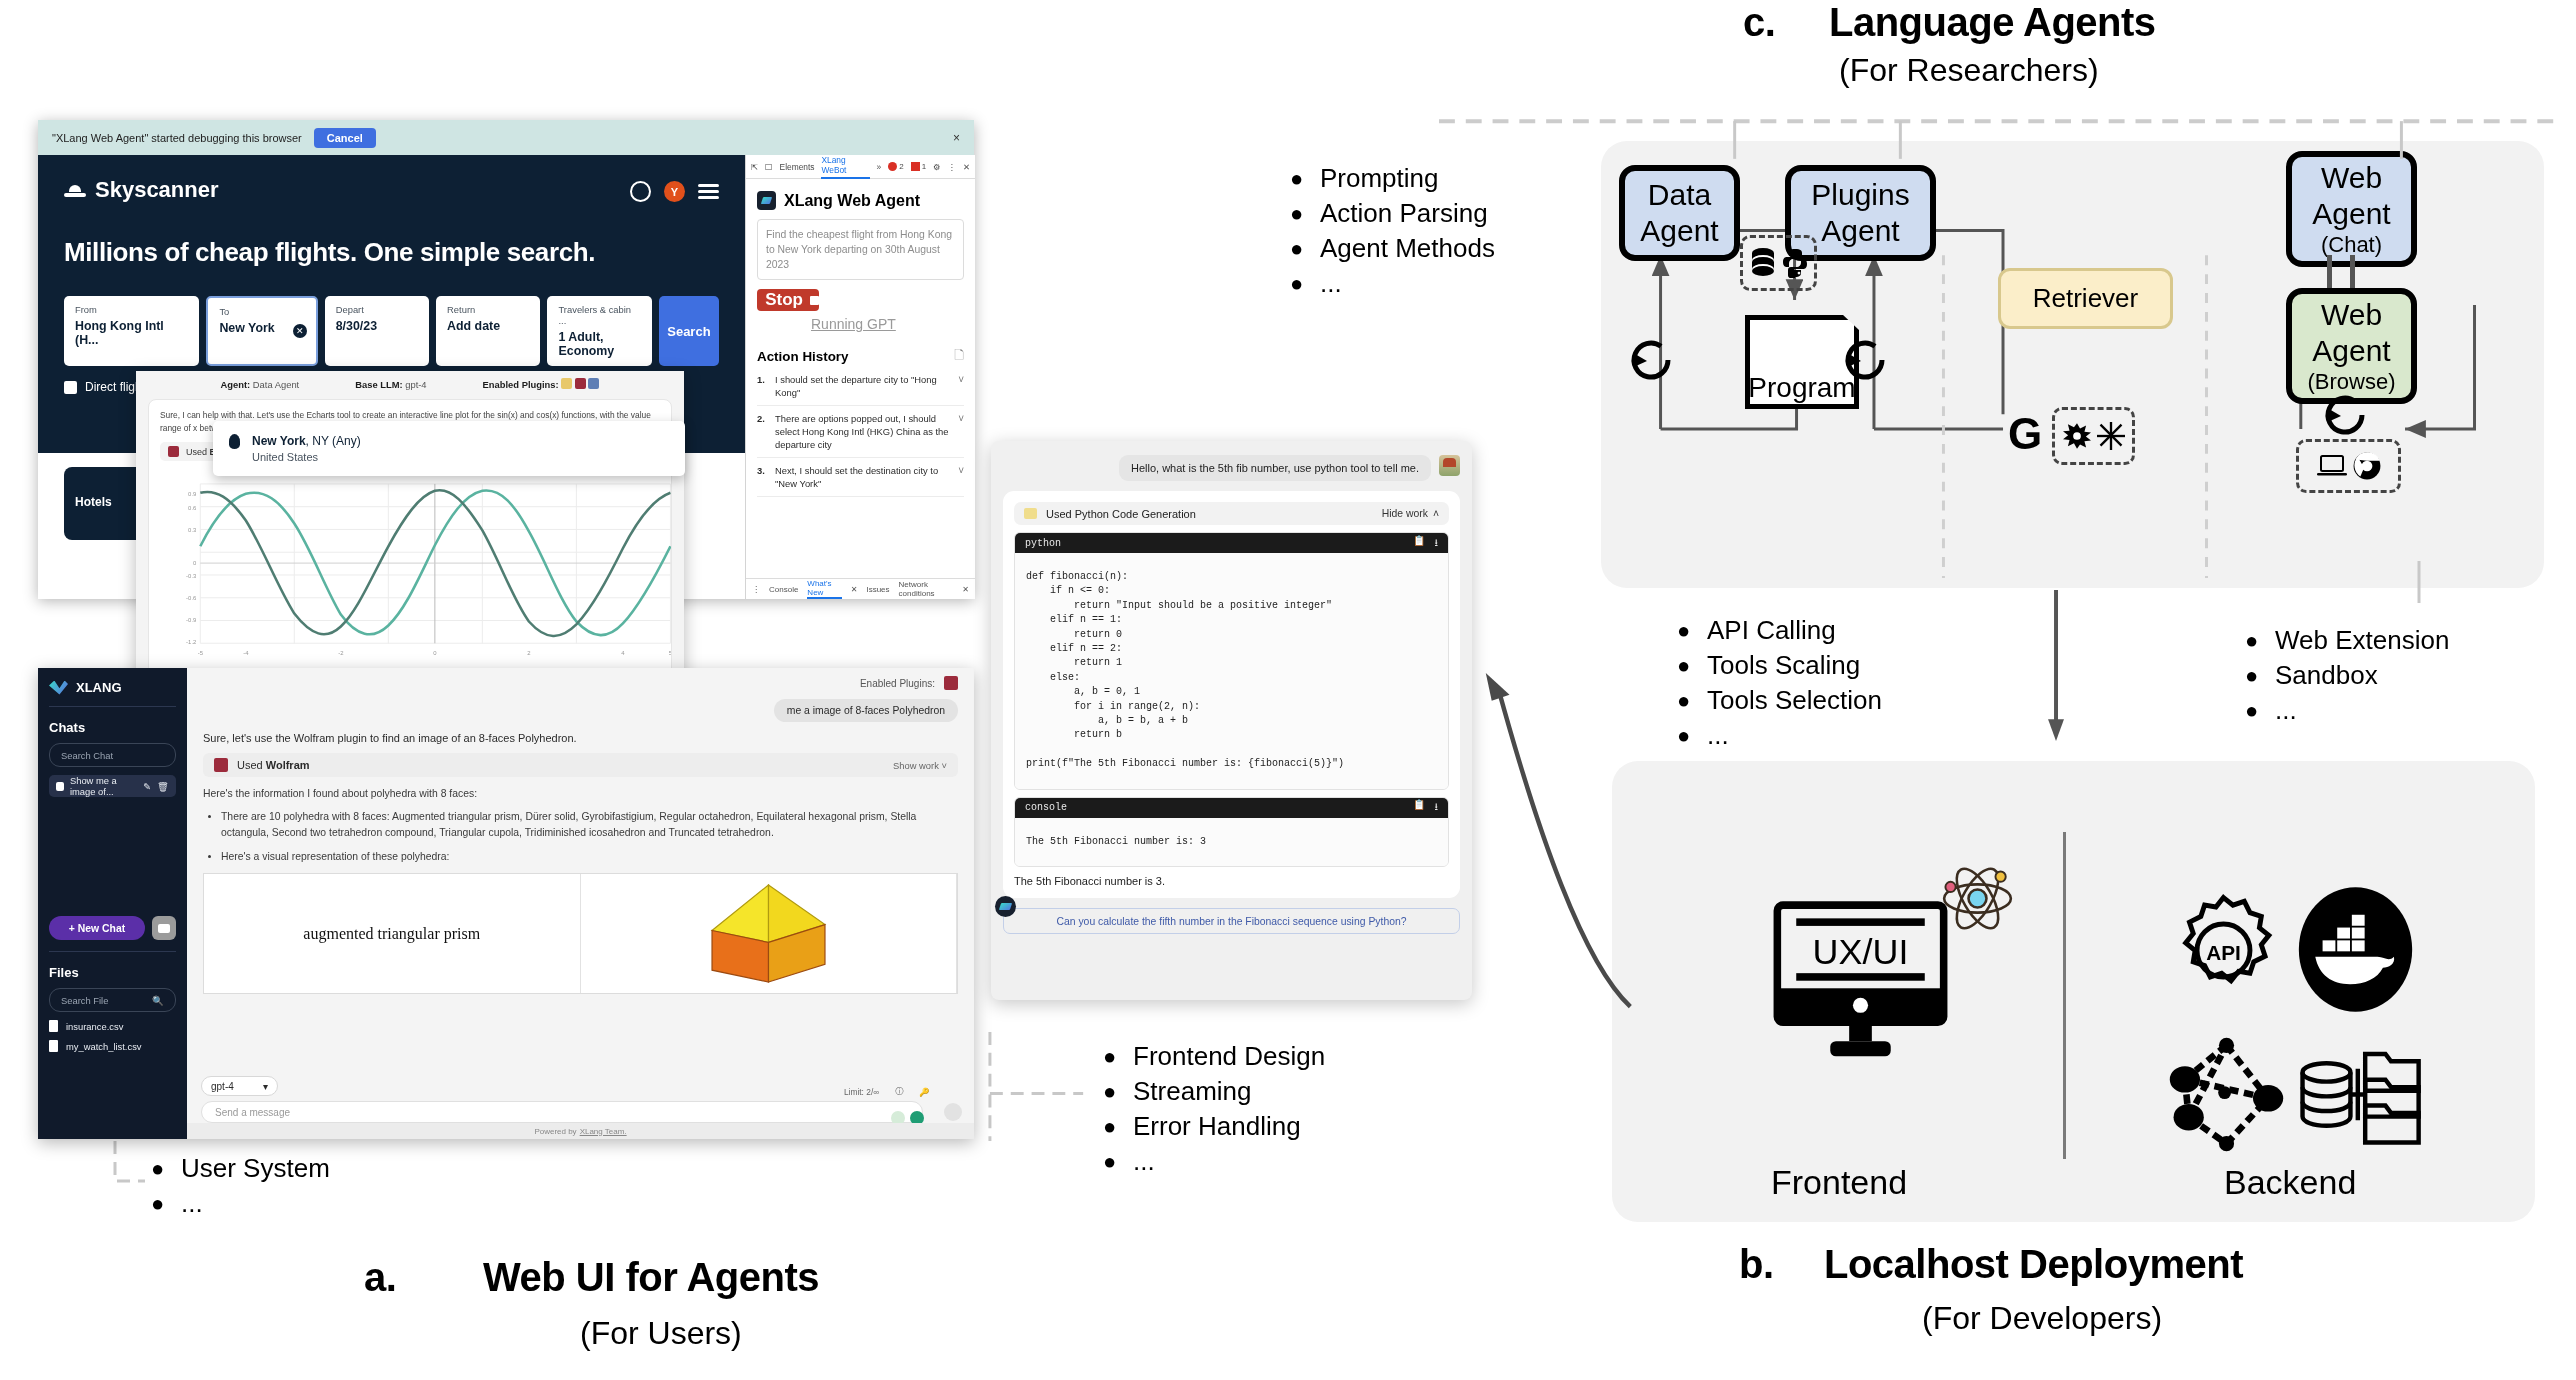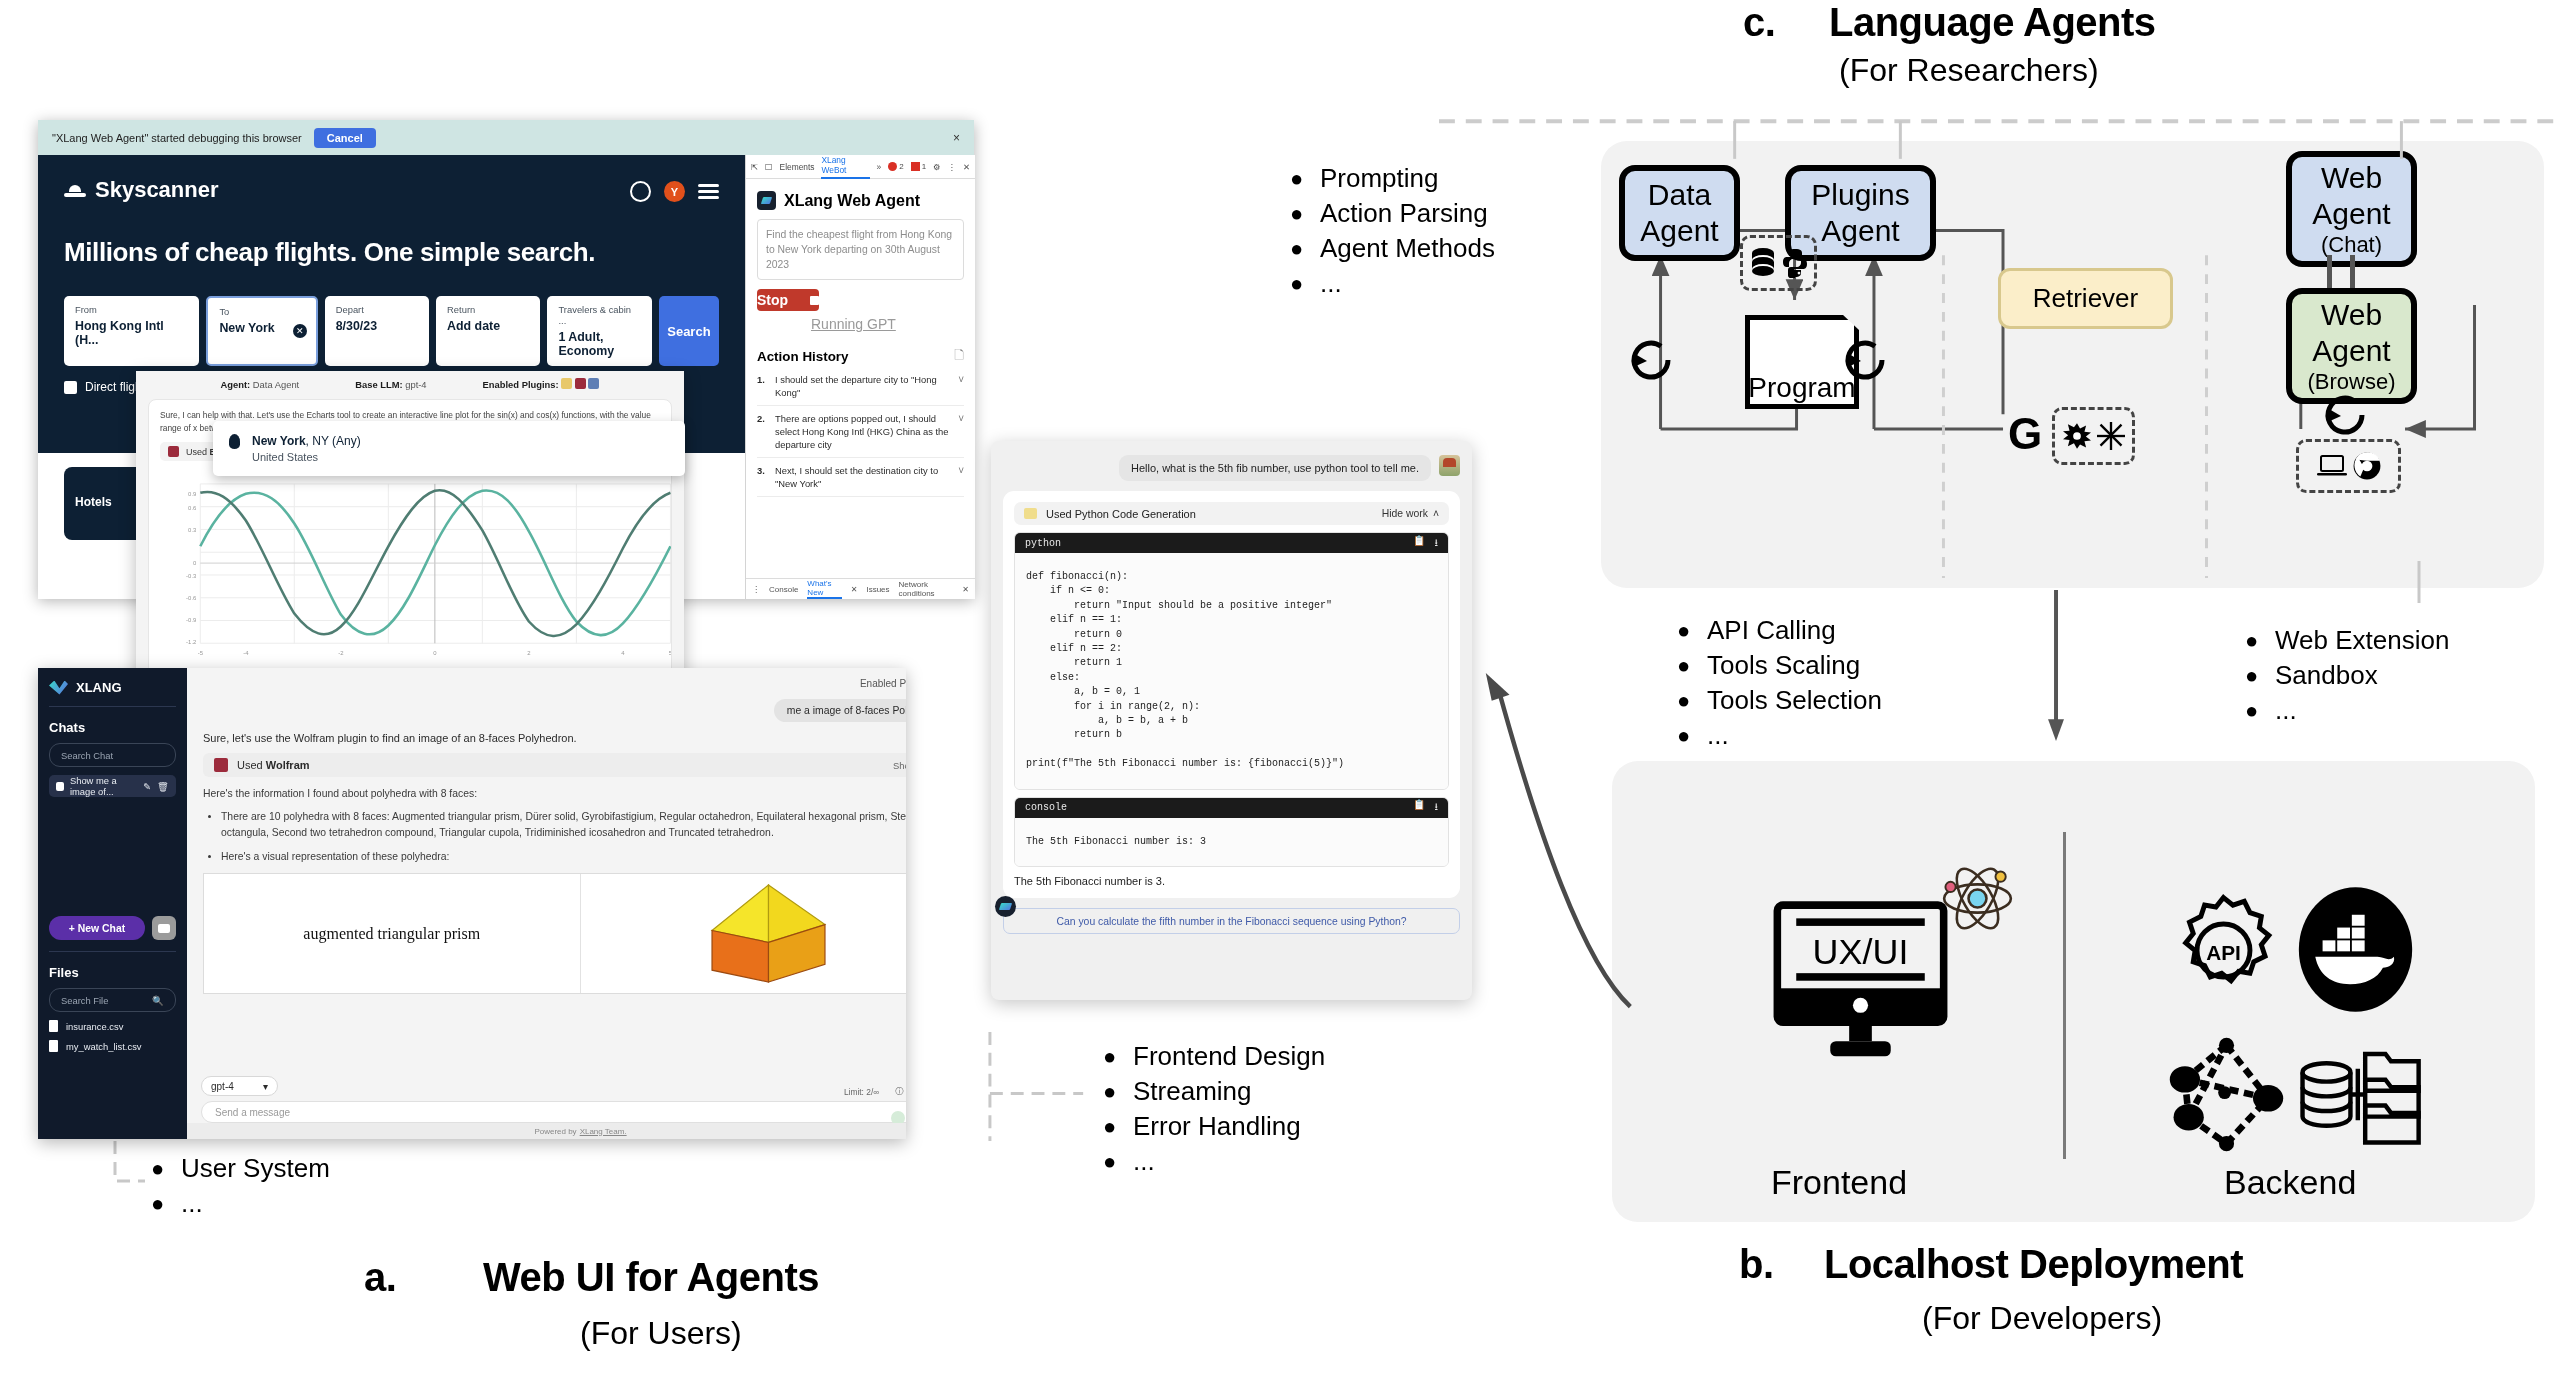--- a/index.html
+++ b/index.html
@@ -99,21 +99,21 @@
   .errb .cir{width:9px;height:9px;border-radius:50%;background:#d93025;}
   .errb .sq{width:9px;height:9px;background:#d93025;}
   #dt-main{flex:1;padding:12px 11px;box-sizing:border-box;overflow:hidden;}
   .wa-title{display:flex;align-items:center;gap:8px;font-size:16px;font-weight:bold;}
   .wa-logo{width:19px;height:19px;border-radius:4px;background:#17202e;position:relative;}
   .wa-logo::after{content:"";position:absolute;left:5px;top:6px;width:9px;height:7px;
        background:linear-gradient(135deg,#3ad6c8,#4f7ae0);transform:skewX(-18deg);border-radius:1px;}
   #wa-input{margin-top:9px;border:1px solid #dcdcdc;border-radius:4px;padding:7px 8px;
        font-size:10.4px;color:#8d8d8d;line-height:15px;min-height:40px;}
   #wa-stop{margin-top:9px;background:#c0392b;color:#fff;border-radius:4px;width:62px;height:22px;
-       display:flex;align-items:center;justify-content:space-between;gap:7px;font-size:14px;font-weight:bold;}
+       display:flex;align-items:center;justify-content:flex-end;gap:7px;font-size:17px;font-weight:bold;}
   #wa-stop .sq{width:9px;height:9px;background:#fff;border-radius:1px;}
   #wa-run{font-size:14px;color:#9a9a9a;margin-top:5px;margin-left:54px;text-decoration:underline;}
   #wa-ah{display:flex;align-items:center;justify-content:space-between;margin-top:14px;
        font-size:13.4px;font-weight:bold;}
   .ah-item{display:flex;gap:6px;align-items:flex-start;border-bottom:1px solid #ececec;
        padding:6px 0;font-size:9.4px;color:#2b2b2b;line-height:13px;}
   .ah-item .n{font-weight:bold;flex:0 0 12px;}
   .ah-item .c{flex:1;}
   .ah-item .v{color:#777;font-size:10px;}
   #dt-bottom{height:20px;border-top:1px solid #dcdcdc;display:flex;align-items:center;gap:9px;
@@ -140,21 +140,21 @@
   #ec-stop{position:absolute;left:50%;transform:translateX(-50%);bottom:52px;background:#fff;
        border:1px solid #dcdcdc;border-radius:14px;height:18px;display:flex;align-items:center;
        gap:6px;padding:0 12px;font-size:8.4px;color:#444;}
   #ec-msg{position:absolute;left:0;bottom:20px;width:100%;height:25px;background:#fff;
        border-top:1px solid #ececec;display:flex;align-items:center;padding-left:14px;
        font-size:8.4px;color:#9a9a9a;box-sizing:border-box;}
   #ec-foot{position:absolute;left:0;bottom:0;width:100%;height:20px;background:#f4f4f4;
        display:flex;align-items:center;justify-content:center;font-size:7.4px;color:#888;gap:3px;}
 
   
-  #xl{left:38px;top:668px;width:868px;height:471px;background:#f4f4f4;
+  #xl{left:38px;top:668px;width:936px;height:471px;background:#f4f4f4;
        box-shadow:0 4px 16px rgba(0,0,0,.28);overflow:hidden;}
   #xl-side{position:absolute;left:0;top:0;width:149px;height:471px;background:#101a2b;color:#fff;
        padding:12px 11px;box-sizing:border-box;}
   #xl-brand{display:flex;align-items:center;gap:8px;font-size:13px;font-weight:bold;}
   #xl-brand .lg{width:19px;height:14px;background:linear-gradient(120deg,#3ad6c8,#5b6fe0);
        clip-path:polygon(0 35%,28% 0,55% 55%,82% 0,100% 25%,55% 100%);}
   .xl-sec{font-size:13px;font-weight:bold;margin-top:13px;}
   .xl-search{margin-top:8px;height:22px;border:1px solid #3a4557;border-radius:11px;
        display:flex;align-items:center;padding:0 11px;font-size:9.4px;color:#9aa4b2;}
   .xl-chat-item{margin-top:8px;height:22px;background:#27314a;border-radius:5px;display:flex;

